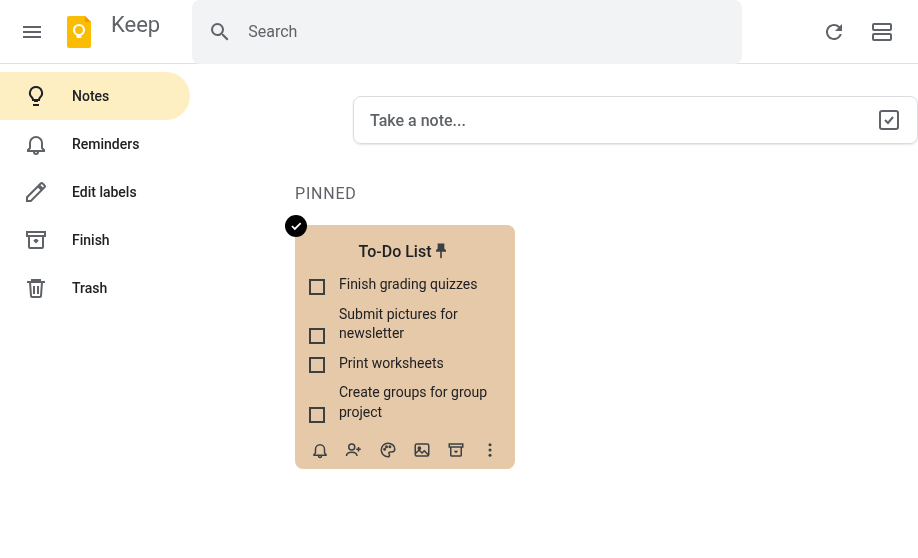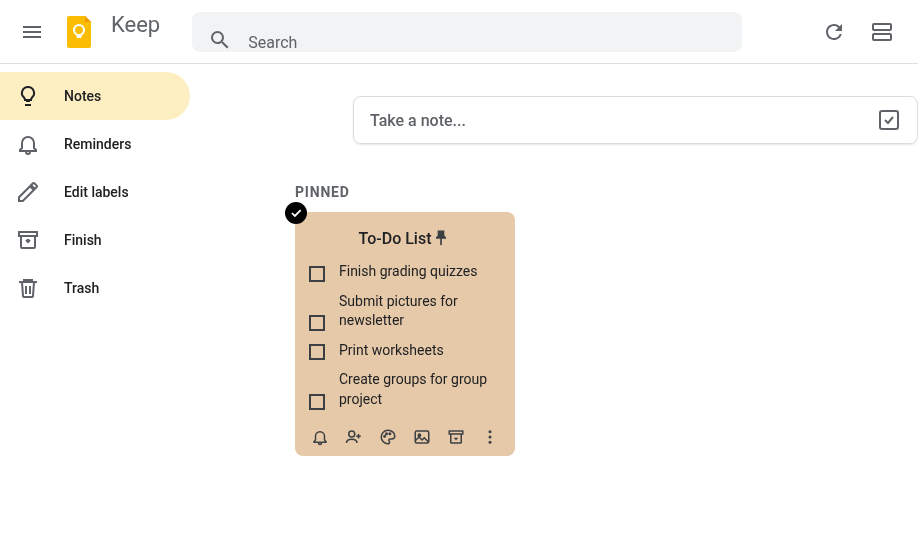--- a/index.html
+++ b/index.html
@@ -48,25 +48,25 @@
       justify-content: center;
     }
     .logo-text {
       font-size: 22px;
       color: #5f6368;
       font-weight: 400;
     }
     .search-bar {
       flex: 1;
       max-width: 550px;
-      height: 40px;
+      height: 64px;
       background: #f1f3f4;
       border-radius: 8px;
       display: flex;
-      align-items: flex-end;
+      align-items: center;
       padding: 0 16px;
       gap: 16px;
     }
     .search-icon {
       color: #5f6368;
     }
     .search-input-txt {
       color: #5f6368;
       font-size: 16px;
     }
@@ -92,21 +92,21 @@
       height: calc(100% - 64px);
     }
     .sidebar {
       width: 280px;
       padding-top: 8px;
     }
     .nav-item {
       height: 48px;
       display: flex;
       align-items: center;
-      padding-left: 4px;
+      padding-left: 12px;
       border-top-right-radius: 24px;
       border-bottom-right-radius: 24px;
       cursor: pointer;
       color: #202124;
       margin-right: 10px;
     }
     .nav-item.active {
       background: #feefc3;
     }
     .nav-icon {
@@ -142,26 +142,26 @@
     .take-note-placeholder {
       color: #5f6368;
       font-size: 16px;
       font-weight: 500;
       flex: 1;
     }
     .take-note-cb {
       color: #5f6368;
     }
     .section-label {
-      font-size: 14px;
-      font-weight: 700;
+      font-size: 16px;
+      font-weight: 400;
       letter-spacing: 0.8px;
       color: #5f6368;
       text-transform: uppercase;
-      margin-bottom: 12px;
+      margin-bottom: 22px;
     }
     .note-card {
       width: 220px;
       background: #e6c9a8;
       border-radius: 8px;
       padding: 16px 14px 10px 14px;
       position: relative;
     }
     .select-badge {
       position: absolute;

